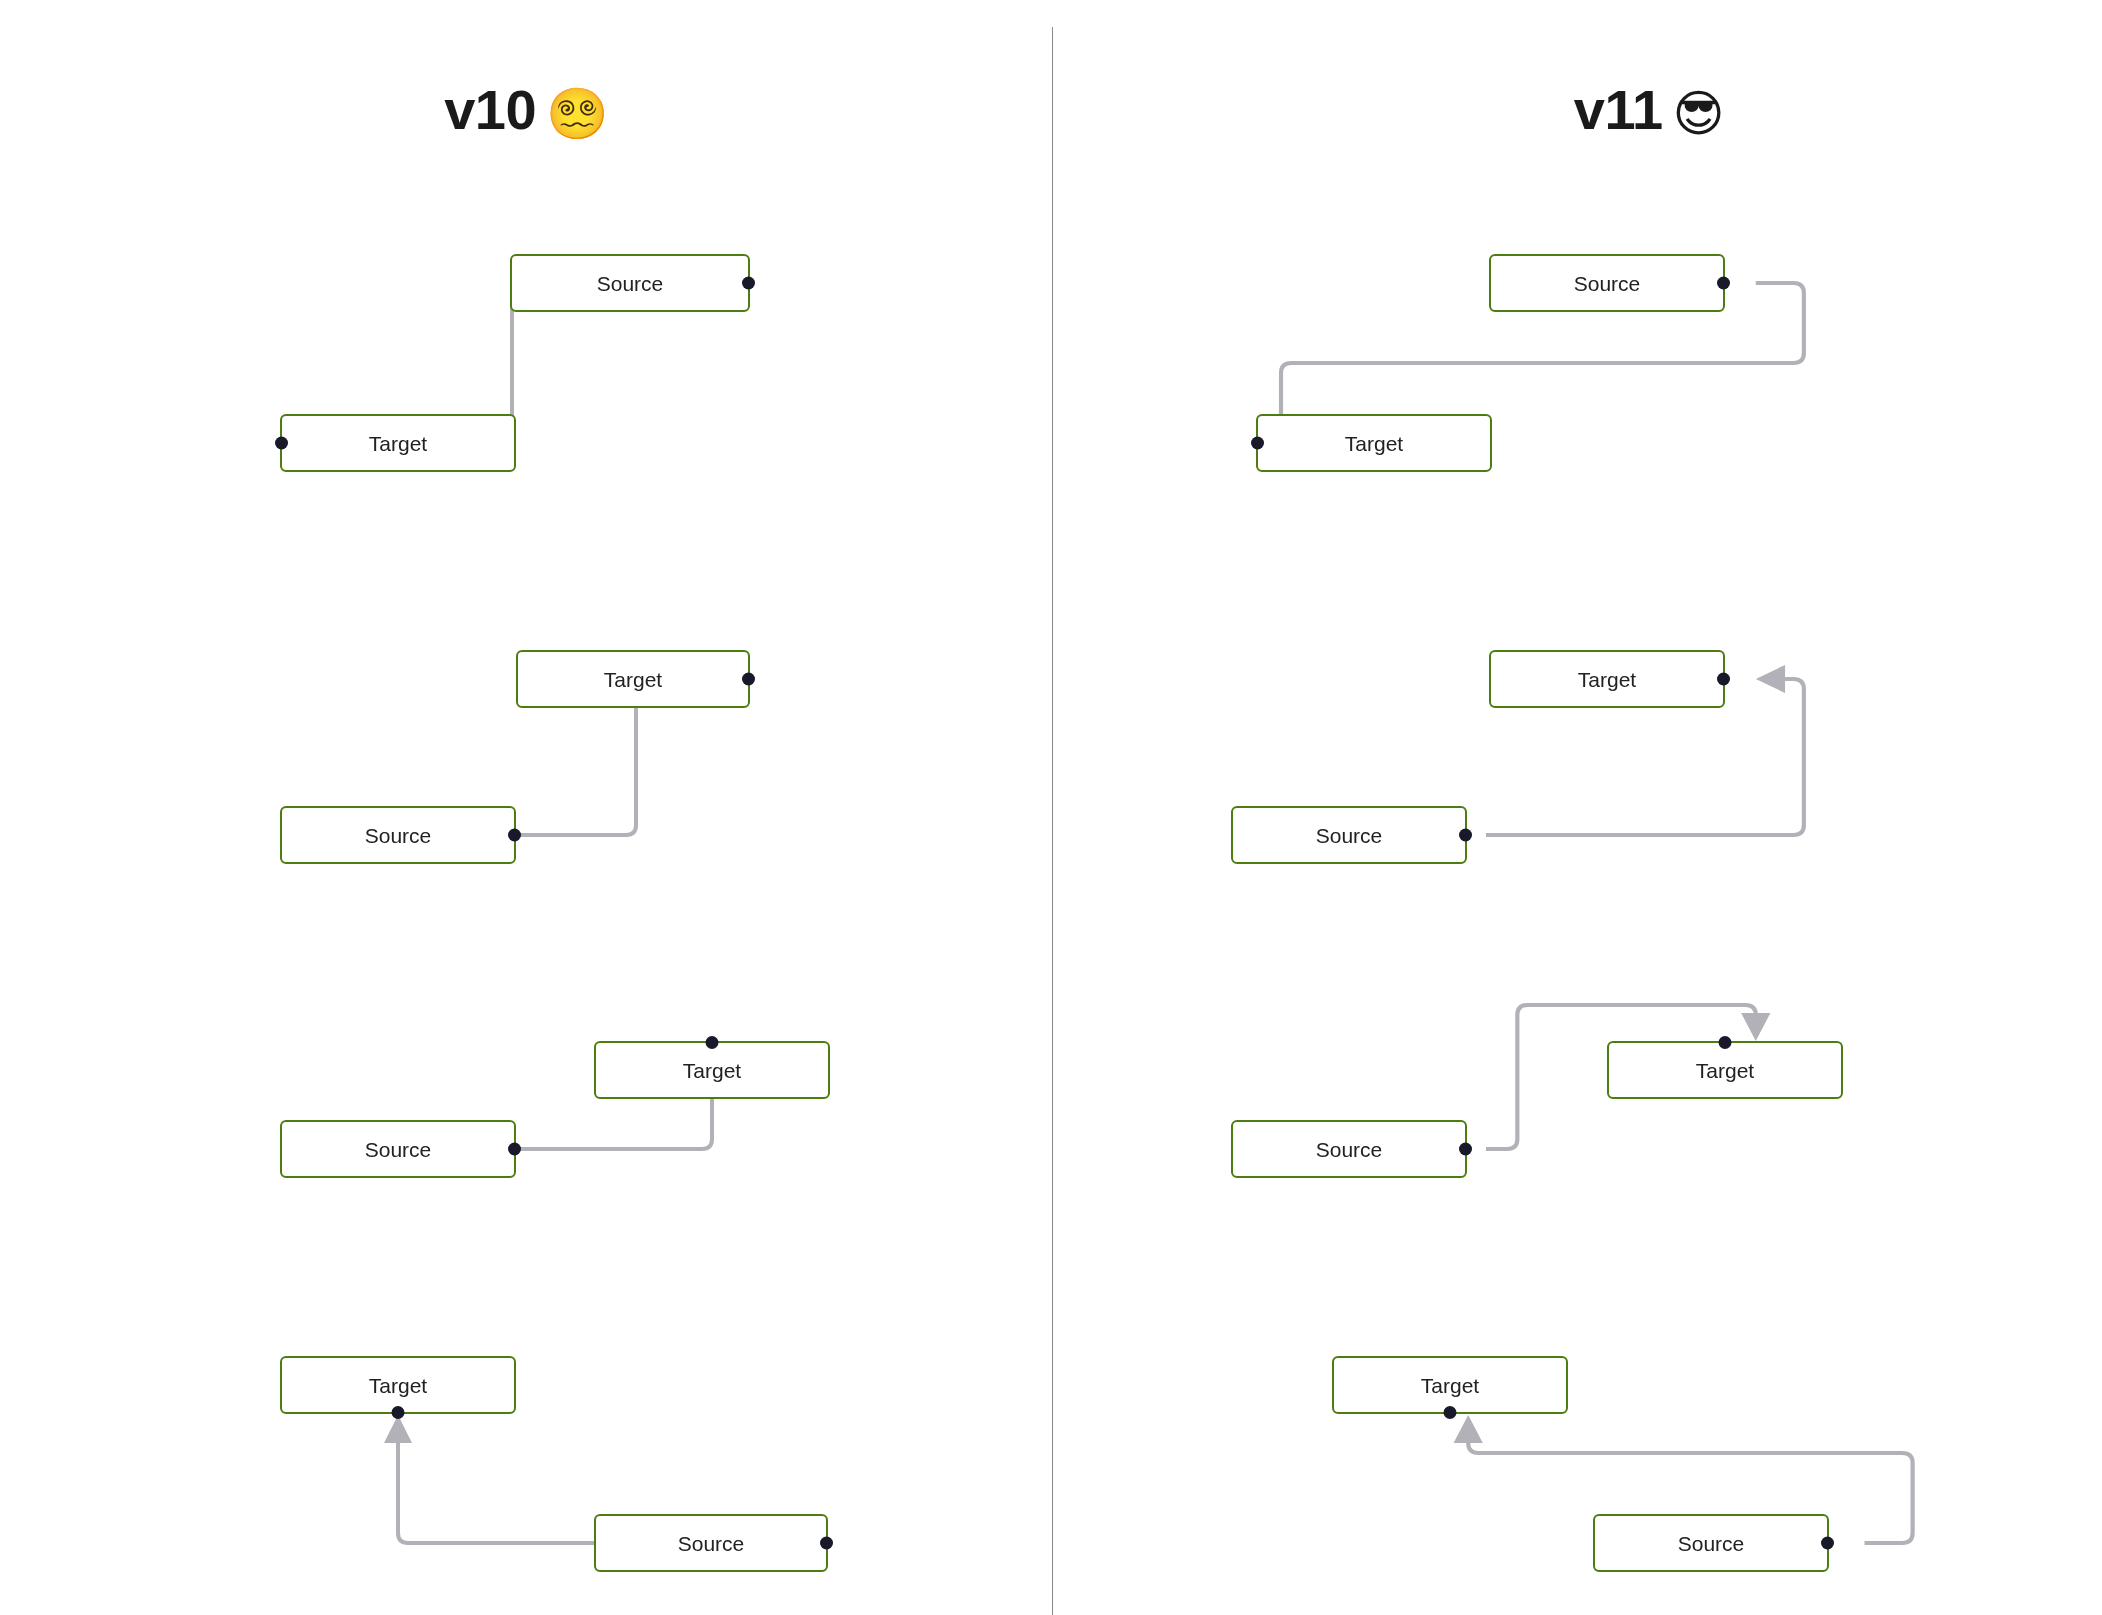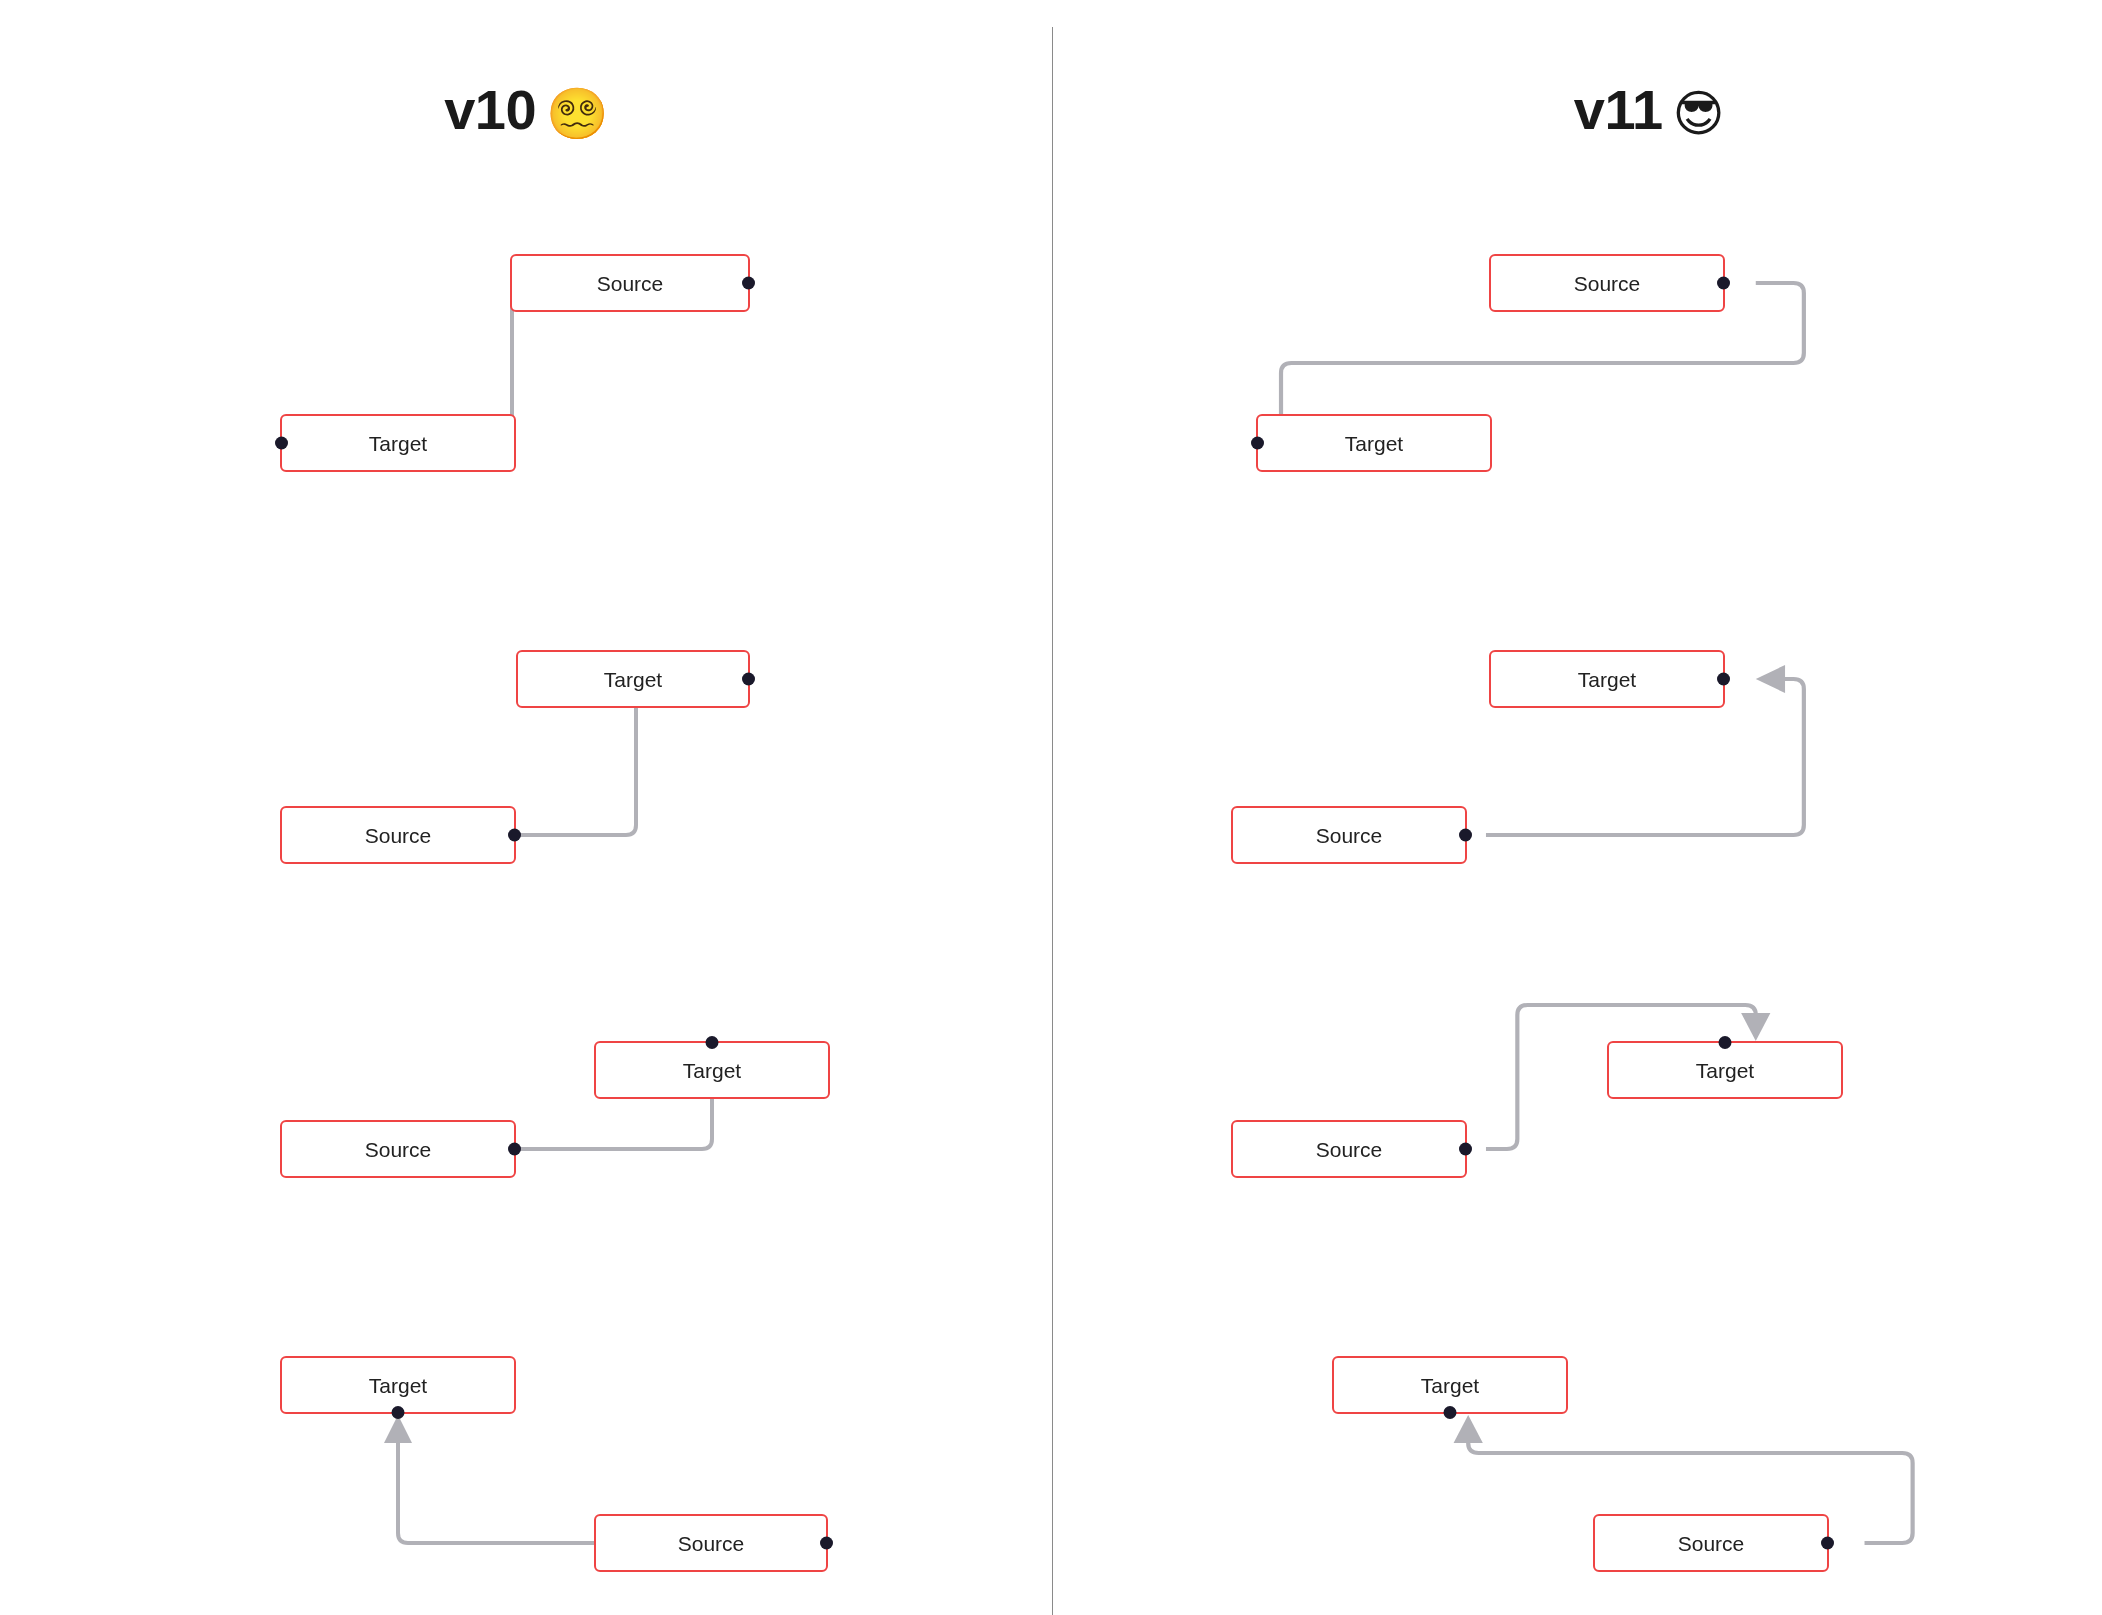--- a/index.html
+++ b/index.html
@@ -56,21 +56,21 @@
     font-size: 50px;
     vertical-align: -2px;
     margin-left: 10px;
   }
 
   
   .node {
     position: absolute;
     box-sizing: border-box;
     background: #ffffff;
-    border: 2px solid #ef4444;
+    border: 2px solid #4d7c0f;
     border-radius: 6px;
     display: flex;
     align-items: center;
     justify-content: center;
     font-size: 21px;
     color: #222222;
     z-index: 3;
   }
   .node .label {
     pointer-events: none;

